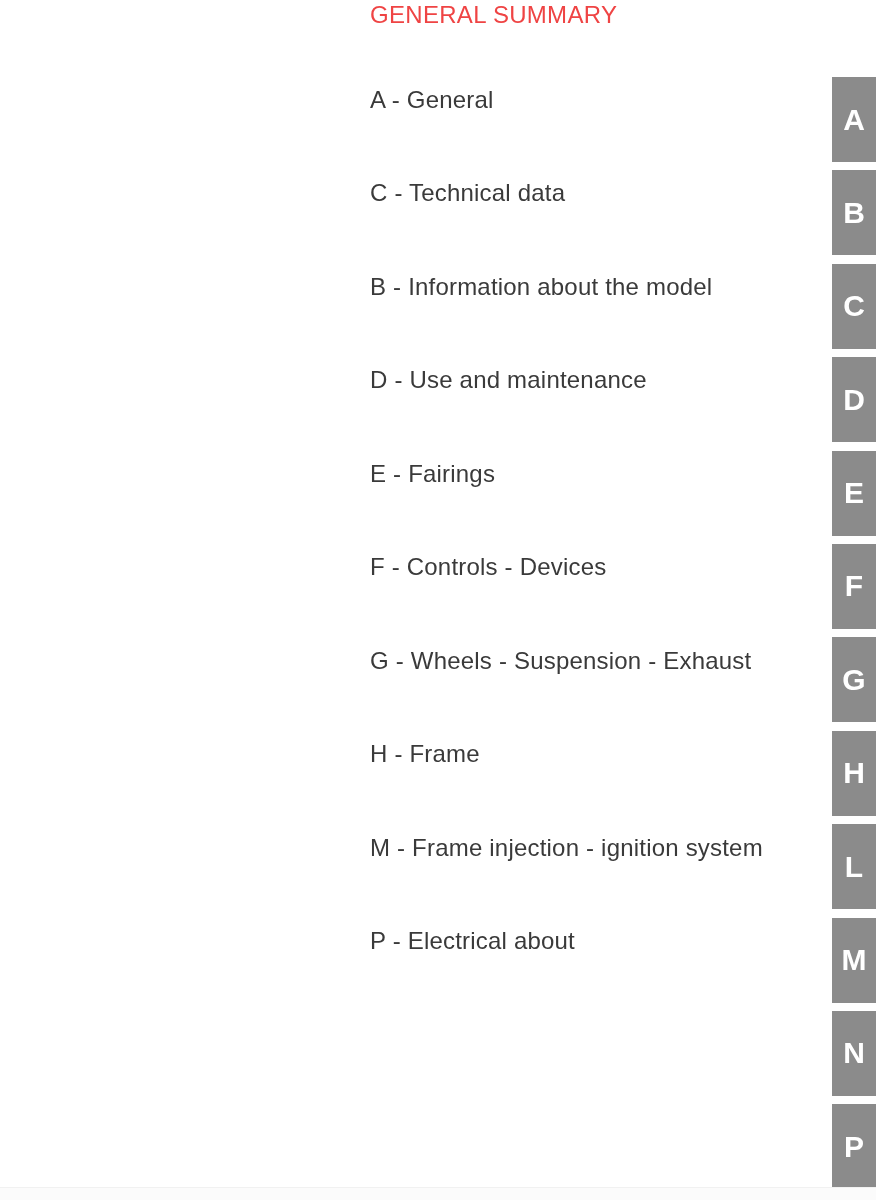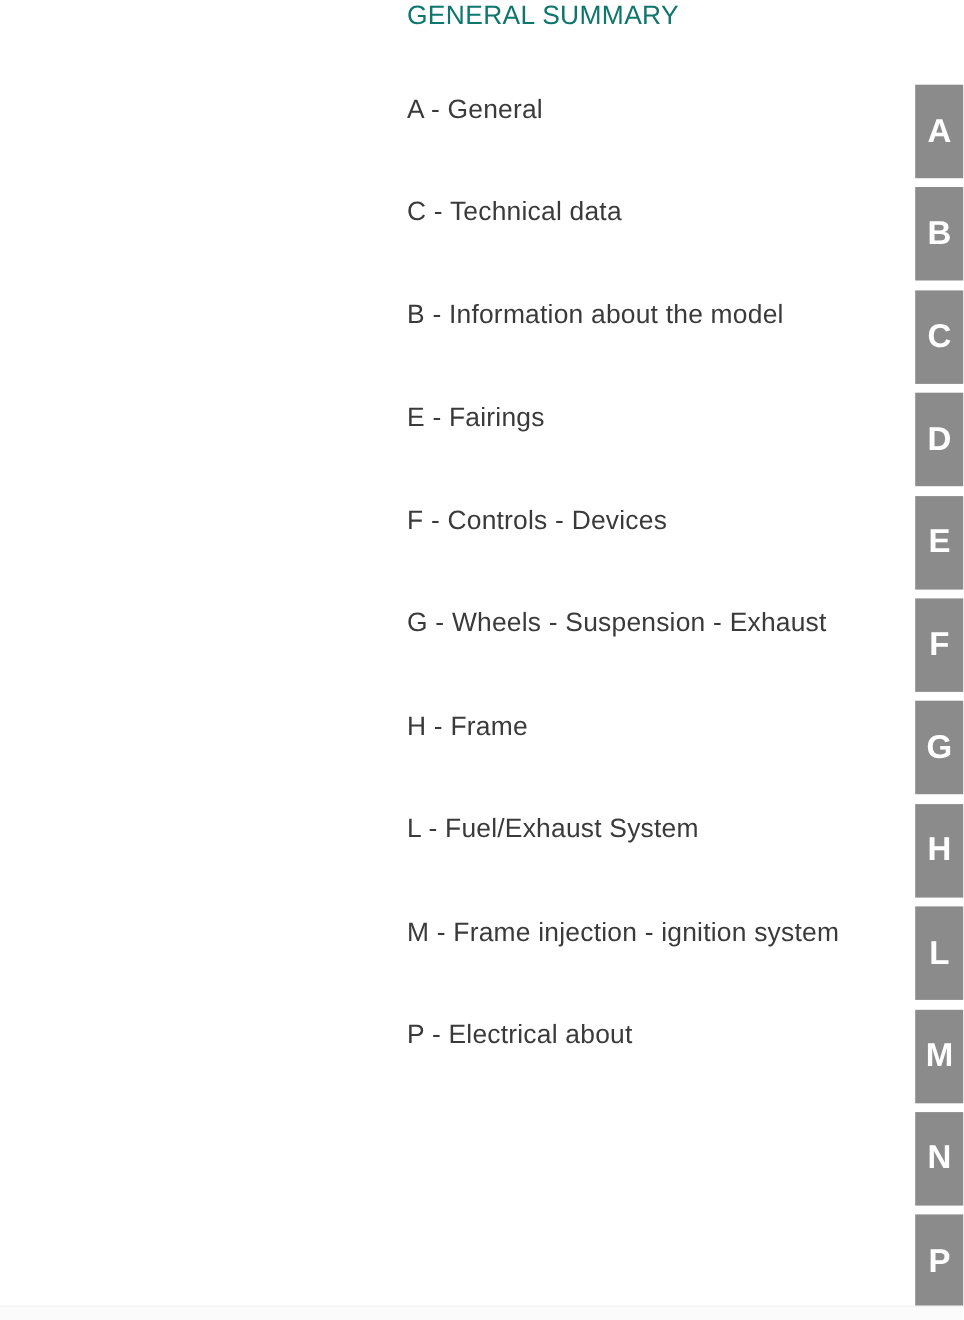--- a/index.html
+++ b/index.html
@@ -16,21 +16,21 @@
     font-family: "Liberation Sans", sans-serif;
   }
   .title {
     position: absolute;
     left: 370px;
     top: 1px;
     margin: 0;
     font-size: 24px;
     font-weight: 400;
     letter-spacing: 0.3px;
-    color: #0f766e;
+    color: #ef4444;
     white-space: nowrap;
   }
   .toc {
     position: absolute;
     left: 370px;
     top: 53px;
     width: 420px;
   }
   .toc-row {
     height: 93.5px;
@@ -88,33 +88,33 @@
     <div class="toc-row">
       <span>A - General</span>
     </div>
     <div class="toc-row">
       <span>C - Technical data</span>
     </div>
     <div class="toc-row">
       <span>B - Information about the model</span>
     </div>
     <div class="toc-row">
+      <span>D - Use and maintenance</span>
+    </div>
+    <div class="toc-row">
       <span>E - Fairings</span>
     </div>
     <div class="toc-row">
       <span>F - Controls - Devices</span>
     </div>
     <div class="toc-row">
       <span>G - Wheels - Suspension - Exhaust</span>
     </div>
     <div class="toc-row">
       <span>H - Frame</span>
-    </div>
-    <div class="toc-row">
-      <span>L - Fuel/Exhaust System</span>
     </div>
     <div class="toc-row">
       <span>M - Frame injection - ignition system</span>
     </div>
     <div class="toc-row">
       <span>P - Electrical about</span>
     </div>
   </div>
 
   <div class="tab-rail">

